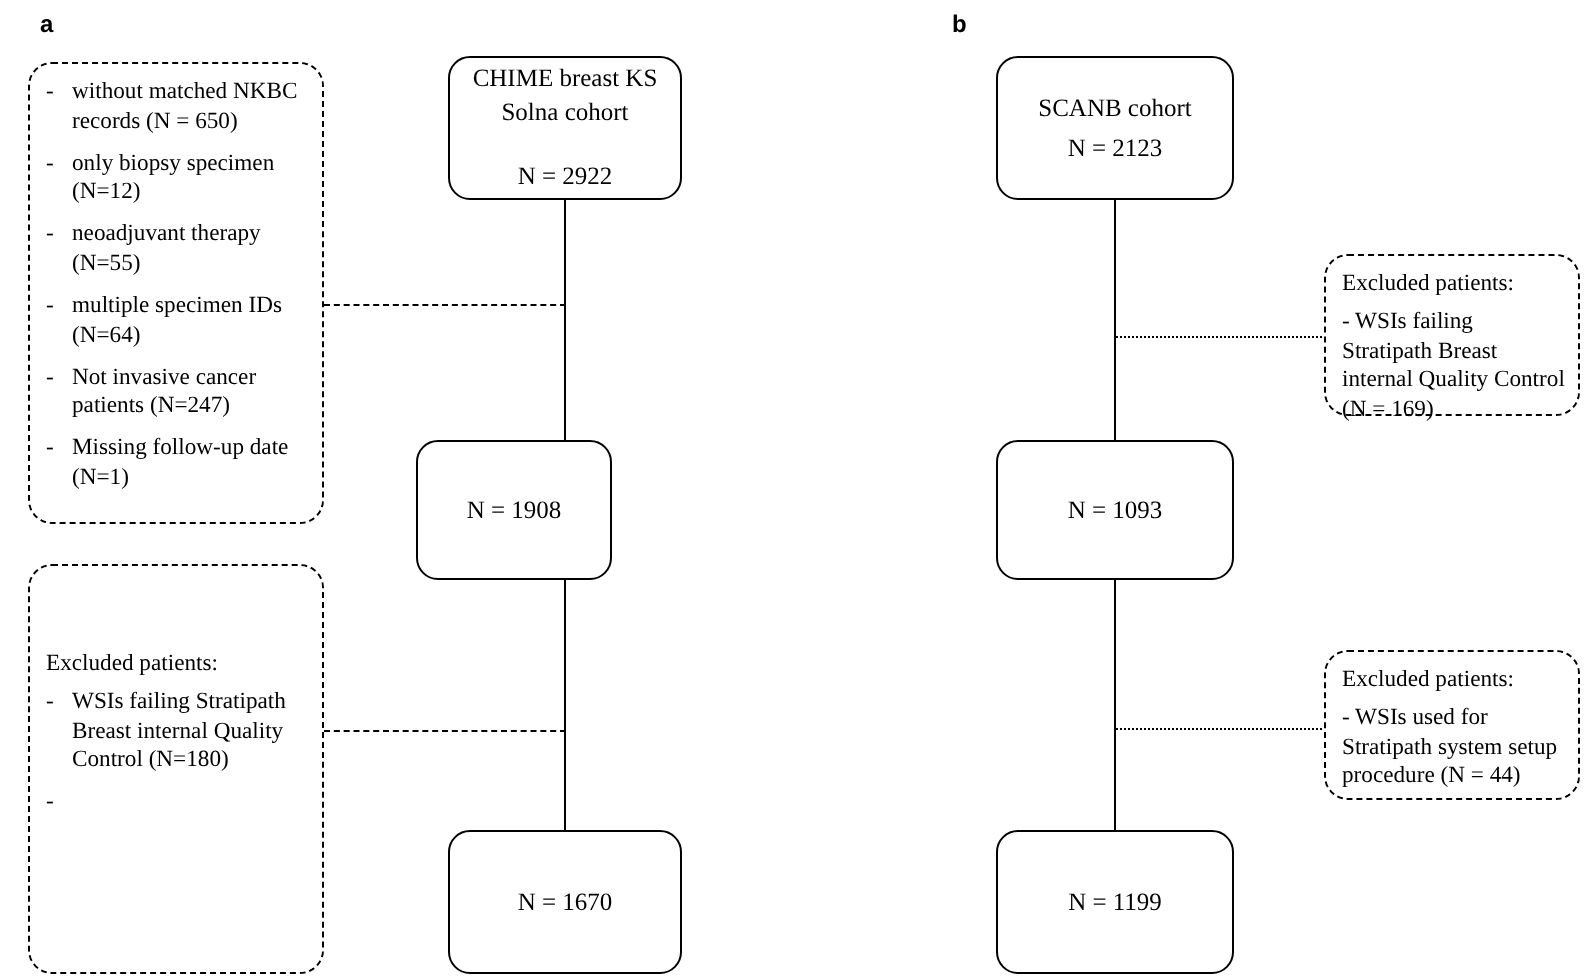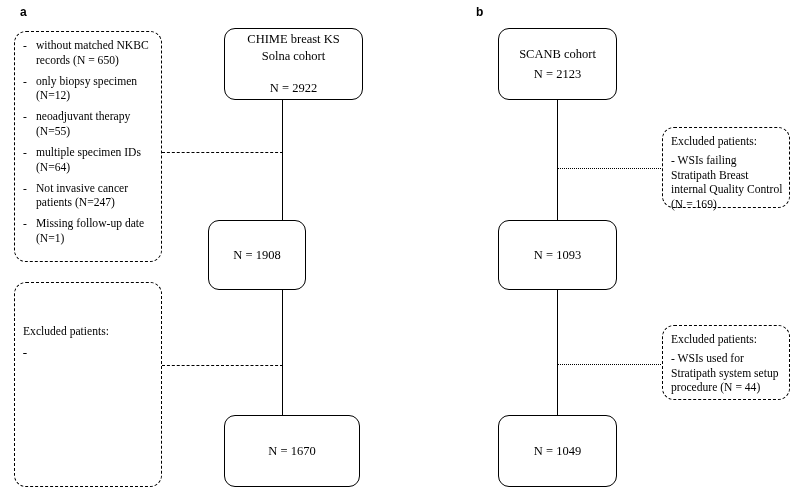--- a/index.html
+++ b/index.html
@@ -111,49 +111,49 @@
 
   <div class="panel-label" style="left:20px; top:6px;">a</div>
 
   <div class="v-line" style="left:282px; top:100px; height:120px;"></div>
 
   <div class="v-line" style="left:282px; top:290px; height:125px;"></div>
 
   <div class="h-dashed" style="left:162px; top:152px; width:121px;"></div>
   <div class="h-dashed" style="left:162px; top:365px; width:121px;"></div>
 
-  <div class="node-box" style="left:224px; top:28px; width:139px; height:72px;">
+  <div class="node-box" style="left:224px; top:28px; width:117px; height:72px;">
     <span class="line">CHIME breast KS</span>
     <span class="line">Solna cohort</span>
     <span class="line" style="margin-top:16px;">N = 2922</span>
   </div>
 
   <div class="node-box" style="left:208px; top:220px; width:98px; height:70px;">
     <span class="line">N = 1908</span>
   </div>
 
-  <div class="node-box" style="left:224px; top:415px; width:136px; height:72px;">
+  <div class="node-box" style="left:224px; top:415px; width:117px; height:72px;">
     <span class="line">N = 1670</span>
   </div>
 
   <div class="excl-box" style="left:14px; top:31px; width:148px; height:231px;">
     <ul class="excl-list dash-hang">
       <li><span class="bullet">-</span><span>without matched NKBC records (N = 650)</span></li>
       <li><span class="bullet">-</span><span>only biopsy specimen (N=12)</span></li>
       <li><span class="bullet">-</span><span> neoadjuvant therapy (N=55)</span></li>
       <li><span class="bullet">-</span><span>multiple specimen IDs (N=64)</span></li>
       <li><span class="bullet">-</span><span>Not invasive cancer patients  (N=247)</span></li>
       <li><span class="bullet">-</span><span>Missing follow-up date (N=1)</span></li>
     </ul>
   </div>
 
   <div class="excl-box" style="left:14px; top:282px; width:148px; height:205px; padding-top:42px;">
     <span class="excl-title">Excluded patients:</span>
     <ul class="excl-list dash-hang">
-      <li><span class="bullet">-</span></li>
+      <li><span class="bullet">-</span><span>WSIs failing Stratipath Breast internal Quality Control (N=180)</span></li>
       <li><span class="bullet">-</span></li>
     </ul>
   </div>
 
   <div class="panel-label" style="left:476px; top:6px;">b</div>
 
   <div class="v-line" style="left:557px; top:100px; height:120px;"></div>
   <div class="v-line" style="left:557px; top:290px; height:125px;"></div>
 
   <div class="h-dotted" style="left:557px; top:168px; width:106px;"></div>
@@ -162,21 +162,21 @@
   <div class="node-box" style="left:498px; top:28px; width:119px; height:72px;">
     <span class="line">SCANB cohort</span>
     <span class="line" style="margin-top:3px;">N = 2123</span>
   </div>
 
   <div class="node-box" style="left:498px; top:220px; width:119px; height:70px;">
     <span class="line">N = 1093</span>
   </div>
 
   <div class="node-box" style="left:498px; top:415px; width:119px; height:72px;">
-    <span class="line">N = 1049</span>
+    <span class="line">N = 1199</span>
   </div>
 
   <div class="excl-box" style="left:662px; top:127px; width:128px; height:81px;">
     <span class="excl-title">Excluded patients:</span>
     <ul class="excl-list dash-inline">
       <li><span>- WSIs failing Stratipath Breast internal Quality Control (N = 169)</span></li>
     </ul>
   </div>
 
   <div class="excl-box" style="left:662px; top:325px; width:128px; height:75px;">

